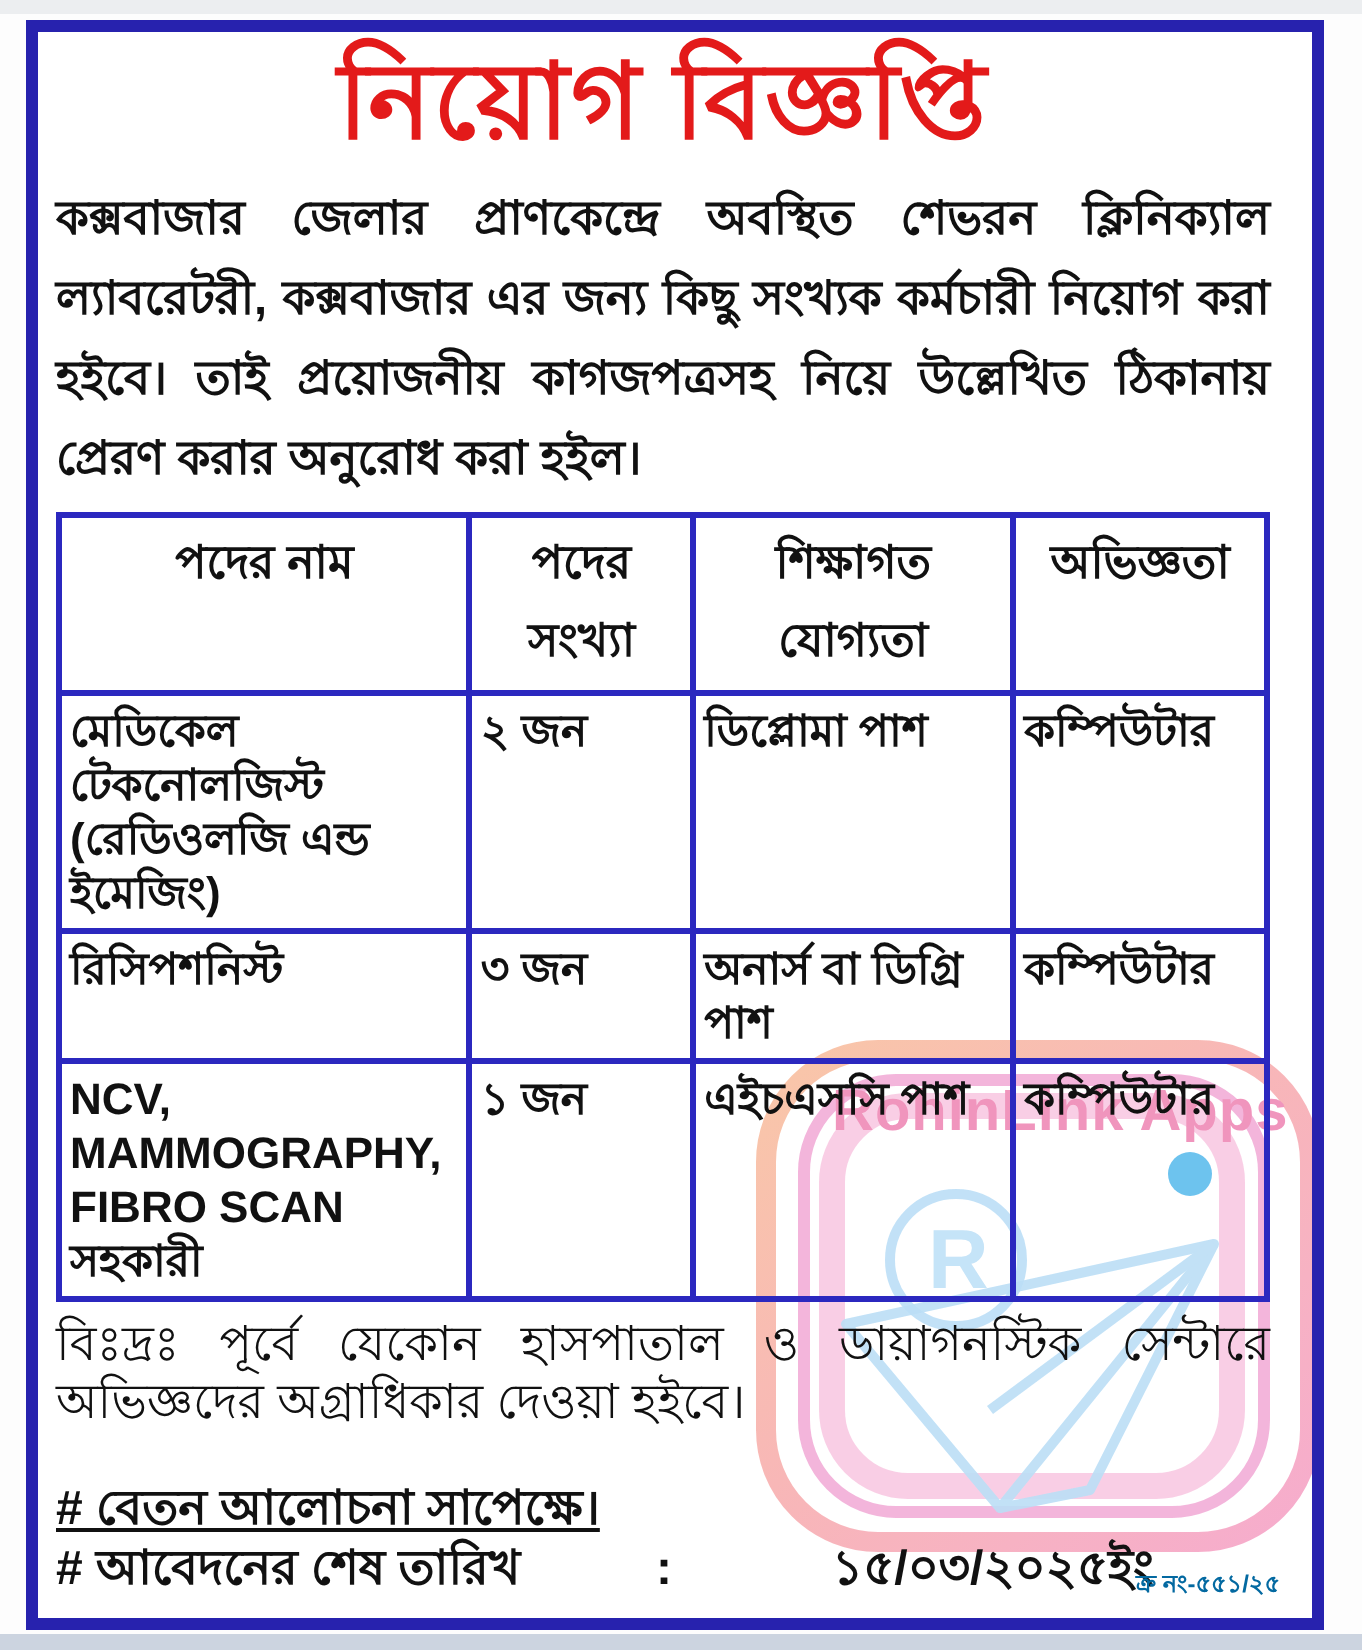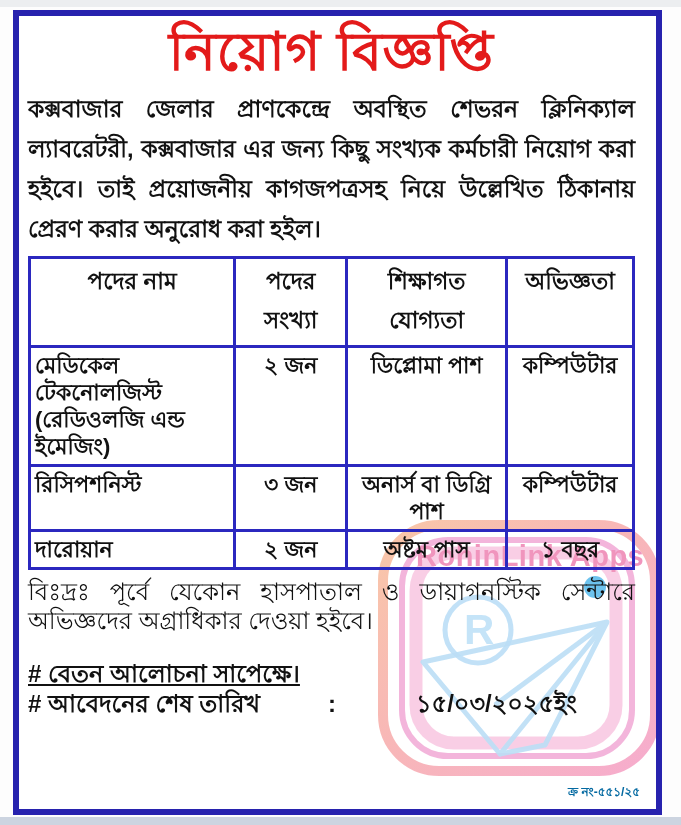--- a/index.html
+++ b/index.html
@@ -62,21 +62,21 @@
     padding:4px 4px;
     overflow:hidden;
   }
   table.positions th {
     font-size:23px;
     text-align:center;
     padding:4px 2px;
   }
   table.positions td { font-size:22px; line-height:27px; }
   td.cell-post  { text-align:left; padding-left:7px; }
-  td.cell-count, td.cell-edu, td.cell-exp { text-align:center; }
+  td.cell-count, td.cell-edu, td.cell-exp { }
   .note {
     font-size:24px;
     font-weight:normal;
     text-align:justify;
     line-height:29px;
     margin-top:7px;
   }
   .detail-row {
     display:flex;
     font-size:24px;
@@ -173,24 +173,24 @@
           <td class="cell-edu">ডিপ্লোমা পাশ</td>
           <td class="cell-exp">কম্পিউটার</td>
         </tr>
         <tr>
           <td class="cell-post">রিসিপশনিস্ট</td>
           <td class="cell-count">৩ জন</td>
           <td class="cell-edu">অনার্স বা ডিগ্রি পাশ</td>
           <td class="cell-exp">কম্পিউটার</td>
         </tr>
         <tr>
-          <td class="cell-post">দারোয়ান</td>
-          <td class="cell-count">২ জন</td>
-          <td class="cell-edu">অষ্টম পাস</td>
-          <td class="cell-exp">১ বছর</td>
+          <td class="cell-post">NCV, MAMMOGRAPHY, FIBRO SCAN সহকারী</td>
+          <td class="cell-count">১ জন</td>
+          <td class="cell-edu">এইচএসসি পাশ</td>
+          <td class="cell-exp">কম্পিউটার</td>
         </tr>
       </tbody>
     </table>
 
     <p class="note">বিঃদ্রঃ পূর্বে যেকোন হাসপাতাল ও ডায়াগনস্টিক সেন্টারে অভিজ্ঞদের অগ্রাধিকার দেওয়া হইবে।</p>
 
     <div>
       <div class="detail-row">
         <span class="detail-label" style="width:100%;text-decoration:underline;"># বেতন আলোচনা সাপেক্ষে।</span>
       </div>

